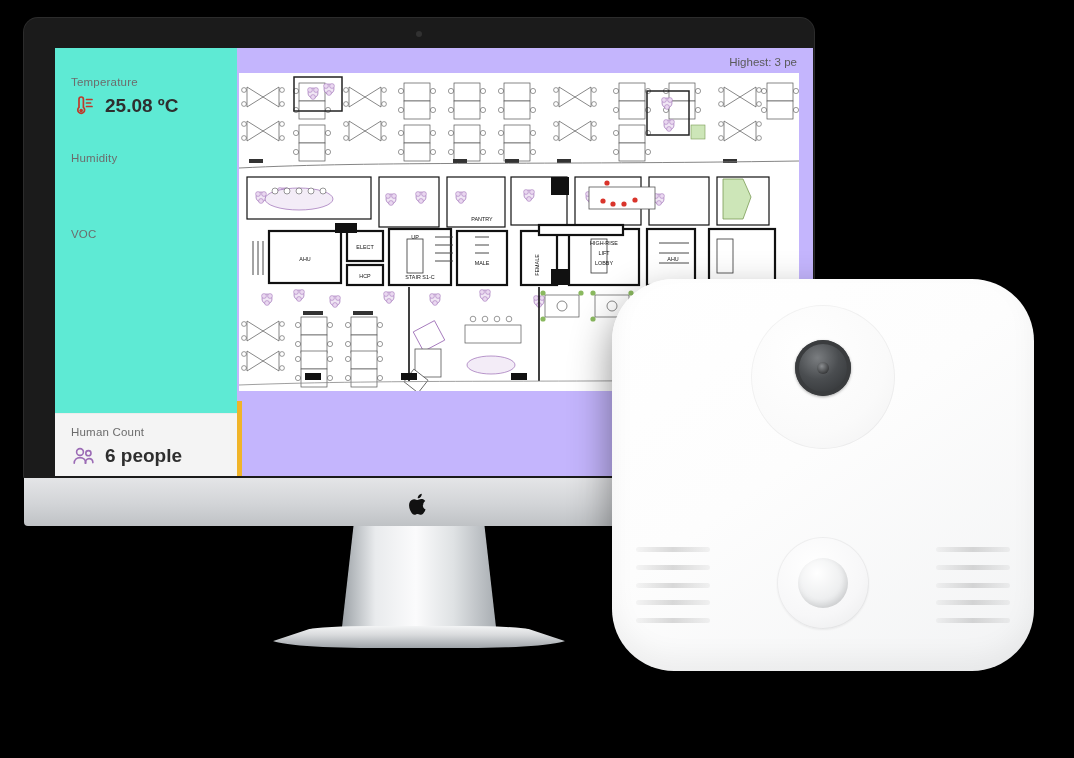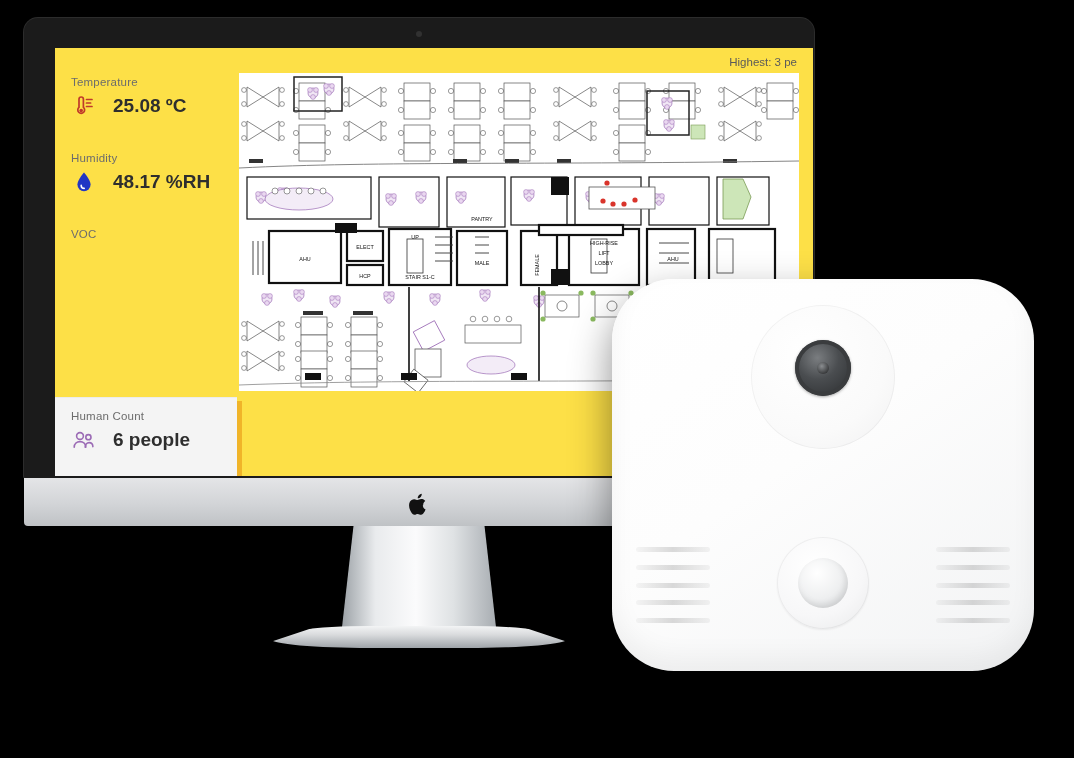--- a/index.html
+++ b/index.html
@@ -43,34 +43,34 @@
     position:absolute; left:50%; top:608px; margin-left:-148px;
     width:296px; height:22px;
     background:linear-gradient(180deg,#f3f4f5 0%,#d9dbdd 40%,#9fa4a9 100%);
     border-radius:50%/90% 90% 60% 60%;
     clip-path:polygon(16% 0,84% 0,100% 72%,96% 100%,4% 100%,0 72%);
   }
 
   
   .dash { position:absolute; inset:0; display:flex; background:#fff; }
 
-  .metrics { width:182px; flex:0 0 182px; background:#fde047; position:relative;
+  .metrics { width:182px; flex:0 0 182px; background:#5eead4; position:relative;
              padding:20px 0 12px 14px; }
   .metric { height:76px; padding:8px 0 0 2px; }
   .metric.highlight {
-    position:absolute; left:0; bottom:0; width:182px; height:79px;
+    position:absolute; left:0; bottom:0; width:182px; height:63px;
     background:#f4f4f4; padding:12px 0 0 16px; border-top:1px solid #ececec;
   }
   .metric-label { font-size:11.5px; color:#6c6c6c; letter-spacing:.2px; margin-bottom:5px; }
-  .metric-row { display:flex; align-items:center; gap:16px; }
+  .metric-row { display:flex; align-items:center; gap:8px; }
   .metric-icon { width:26px; height:26px; flex:0 0 26px; display:flex;
                  align-items:center; justify-content:center; }
   .metric-value { font-size:19px; font-weight:bold; color:#2e2e2e; white-space:nowrap; }
 
-  .plan-wrap { flex:1; position:relative; background:#fde047; }
+  .plan-wrap { flex:1; position:relative; background:#c4b5fd; }
   .accent-bar { position:absolute; left:0; bottom:0; width:5px; height:75px;
                 background:#f0b429; }
   .highest { position:absolute; right:16px; top:8px; font-size:11.5px;
              color:#5a5a5a; white-space:nowrap; }
   .plan { position:absolute; left:2px; top:25px; width:560px; height:318px; }
 
   
   #sensor {
     position:absolute; left:612px; top:279px; width:422px; height:392px;
     background:linear-gradient(145deg,#ffffff 0%,#fdfdfd 45%,#f2f3f4 100%);
@@ -140,29 +140,20 @@
                     <line x1="14.5" y1="9" x2="18.6" y2="9"></line>
                     <line x1="14.5" y1="12.5" x2="20" y2="12.5"></line>
                   </svg>
                 </span>
                 <span class="metric-value">25.08 ºC</span>
               </div>
             </div>
 
             <div class="metric">
               <div class="metric-label">Humidity</div>
-              <div class="metric-row">
-                <span class="metric-icon">
-                  <svg width="22" height="24" viewBox="0 0 22 24">
-                    <path d="M11 2.5C11 2.5 4.4 10 4.4 14.6a6.6 6.6 0 0 0 13.2 0C17.6 10 11 2.5 11 2.5z" fill="#2136c4"></path>
-                    <path d="M8.2 15.4a3 3 0 0 0 3 3" stroke="#fff" stroke-width="1.6" fill="none" stroke-linecap="round"></path>
-                  </svg>
-                </span>
-                <span class="metric-value">48.17 %RH</span>
-              </div>
             </div>
 
 
             <div class="metric">
               <div class="metric-label">VOC</div>
             </div>
 
             <div class="metric highlight">
               <div class="metric-label">Human Count</div>
               <div class="metric-row">

